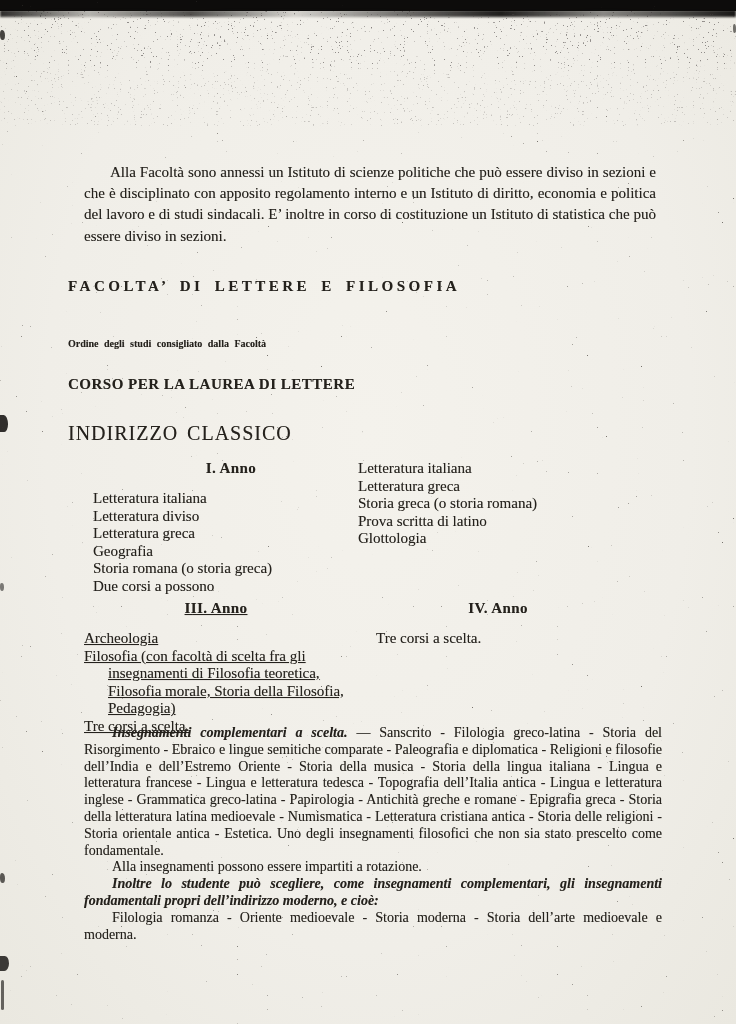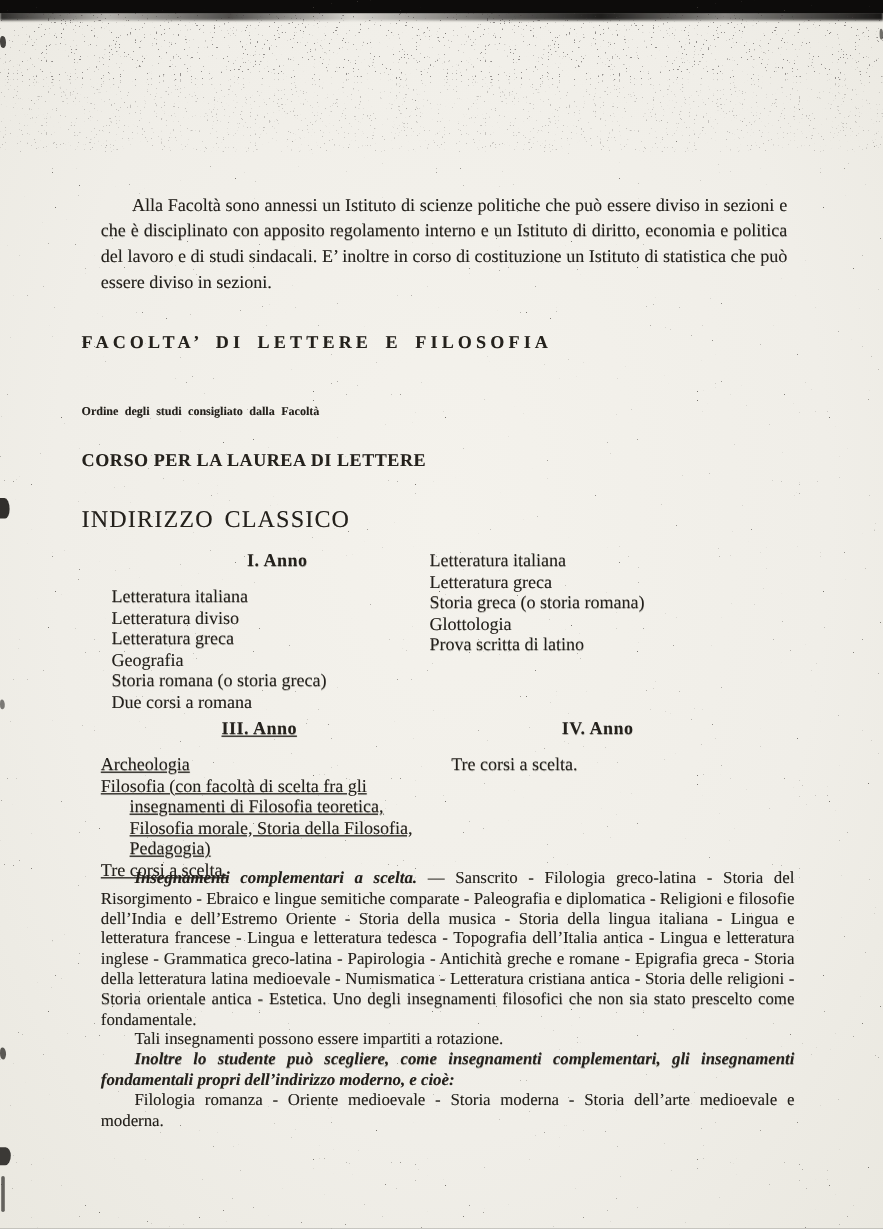--- a/index.html
+++ b/index.html
@@ -82,31 +82,31 @@
   <div class="center-h h-ind">INDIRIZZO CLASSICO</div>
 
   <div class="col c1">
     <div class="year-h">I. Anno</div>
     <div class="courses">
       <div class="course">Letteratura italiana</div>
       <div class="course">Letteratura diviso</div>
       <div class="course">Letteratura greca</div>
       <div class="course">Geografia</div>
       <div class="course">Storia romana (o storia greca)</div>
-      <div class="course">Due corsi a romana</div>
+      <div class="course">Due corsi a possono</div>
     </div>
   </div>
 
   <div class="col c2">
     <div class="courses">
       <div class="course">Letteratura italiana</div>
       <div class="course">Letteratura greca</div>
       <div class="course">Storia greca (o storia romana)</div>
+      <div class="course">Prova scritta di latino</div>
       <div class="course">Glottologia</div>
-      <div class="course">Prova scritta di latino</div>
     </div>
   </div>
 
   <div class="col c3">
     <div class="year-h">III. Anno</div>
     <div class="courses">
       <div class="course">Archeologia</div>
       <div class="course">Filosofia (con facoltà di scelta fra gli insegnamenti di Filosofia teoretica, Filosofia morale, Storia della Filosofia, Pedagogia)</div>
       <div class="course">Tre corsi a scelta.</div>
     </div>
@@ -114,21 +114,21 @@
 
   <div class="col c4">
     <div class="year-h">IV. Anno</div>
     <div class="courses">
       <div class="course">Tre corsi a scelta.</div>
     </div>
   </div>
 
   <div class="compl">
     <p><span class="lead">Insegnamenti complementari a scelta.</span><span> — </span><span>Sanscrito - Filologia greco-latina - Storia del Risorgimento - Ebraico e lingue semitiche comparate - Paleografia e diplomatica - Religioni e filosofie dell’India e dell’Estremo Oriente - Storia della musica - Storia della lingua italiana - Lingua e letteratura francese - Lingua e letteratura tedesca - Topografia dell’Italia antica - Lingua e letteratura inglese - Grammatica greco-latina - Papirologia - Antichità greche e romane - Epigrafia greca - Storia della letteratura latina medioevale - Numismatica - Letteratura cristiana antica - Storia delle religioni - Storia orientale antica - Estetica. Uno degli insegnamenti filosofici che non sia stato prescelto come fondamentale.</span></p>
-    <p>Tali insegnamenti possono essere impartiti a rotazione.</p>
+    <p>Alla insegnamenti possono essere impartiti a rotazione.</p>
     <p class="modnote">Inoltre lo studente può scegliere, come insegnamenti complementari, gli insegnamenti fondamentali propri dell’indirizzo moderno, e cioè:</p>
     <p>Filologia romanza - Oriente medioevale - Storia moderna - Storia dell’arte medioevale e moderna.</p>
   </div>
 
   <svg class="noise" width="736" height="1024" aria-hidden="true">
     <filter id="nz1" x="0" y="0" width="100%" height="100%">
       <feTurbulence type="fractalNoise" baseFrequency="0.8" numOctaves="2" seed="7" stitchTiles="stitch"></feTurbulence>
       <feColorMatrix type="matrix" values="0 0 0 0 0.08  0 0 0 0 0.07  0 0 0 0 0.06  7 7 7 0 -14.6"></feColorMatrix>
     </filter>
     <filter id="nz2" x="0" y="0" width="100%" height="100%">

